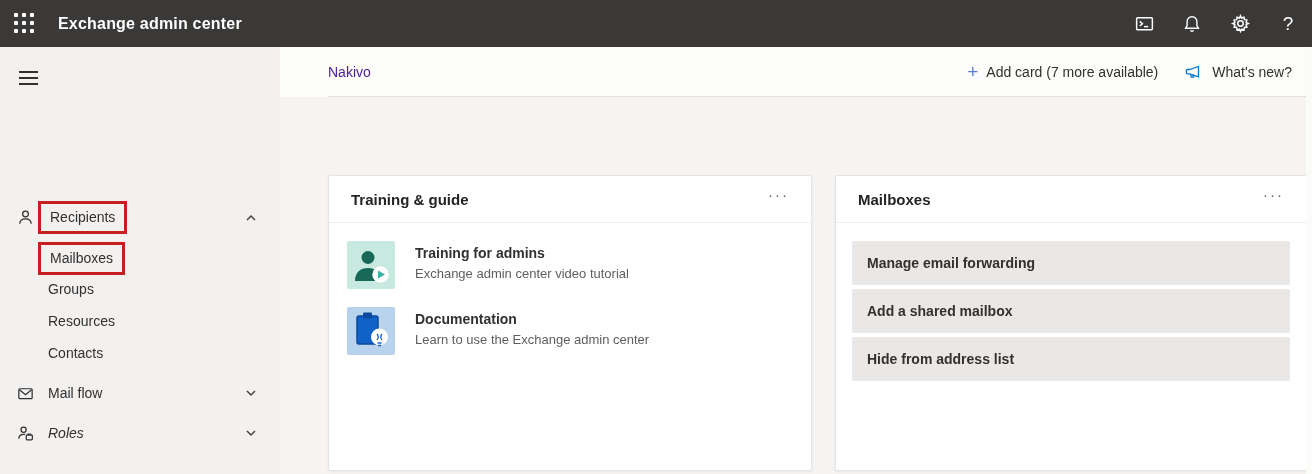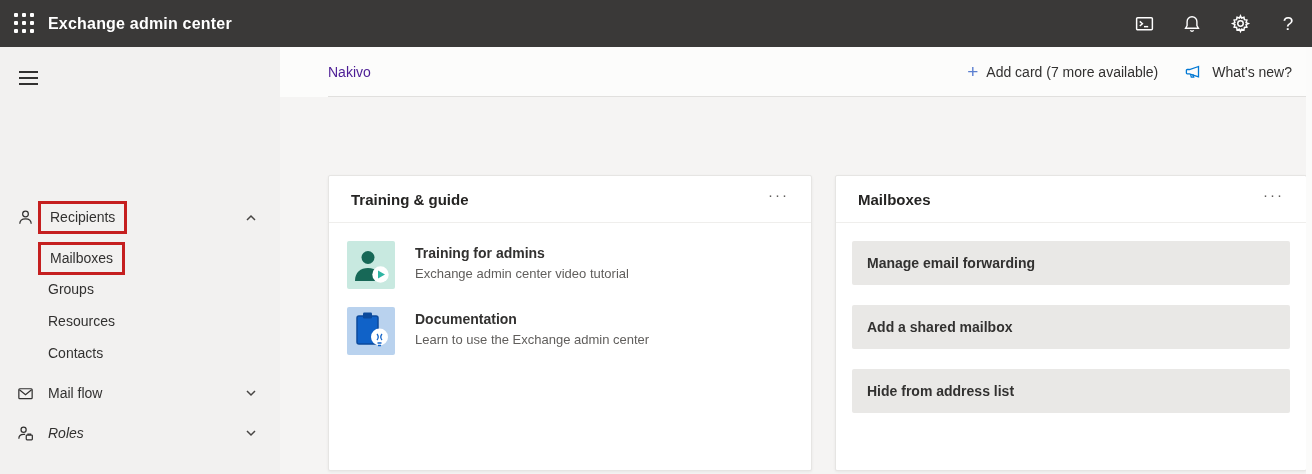--- a/index.html
+++ b/index.html
@@ -7,21 +7,21 @@
   body { font-family:"Liberation Sans", sans-serif; background:#f5f4f3; color:#323130; }
   .screen { position:relative; width:1312px; height:474px; overflow:hidden; }
 
   
   .topbar { position:absolute; left:0; top:0; width:1312px; height:47px;
             background:#3a3938; display:flex; align-items:center; color:#fff; }
   .waffle-btn { width:48px; height:47px; display:flex; align-items:center; justify-content:center;
                 background:transparent; border:none; cursor:pointer; }
   .waffle { display:grid; grid-template-columns:repeat(3,5px); grid-template-rows:repeat(3,5px); gap:3px; }
   .waffle i { width:4px; height:4px; background:#fff; border-radius:1px; }
-  .topbar-title { font-size:16px; font-weight:bold; letter-spacing:.2px; color:#fff; }
+  .topbar-title { font-size:16px; font-weight:bold; letter-spacing:.2px; margin-left:10px; color:#fff; }
   .topbar-right { margin-left:auto; display:flex; }
   .tb-icon-btn { width:48px; height:47px; display:flex; align-items:center; justify-content:center;
                  background:transparent; border:none; cursor:pointer; color:#fff; }
   .tb-icon-btn svg { stroke:#fff; fill:none; stroke-width:1.4; }
   .help-q { font-size:19px; color:#fff; font-weight:400; }
 
   
   .sidebar { position:absolute; left:0; top:47px; width:280px; height:427px; background:#f2f1f0; }
   .hamburger-btn { position:absolute; left:8px; top:13px; width:40px; height:36px; border:none;
                    background:transparent; cursor:pointer; display:flex; align-items:center; justify-content:center; }
@@ -60,21 +60,21 @@
                font-size:15px; letter-spacing:2px; line-height:10px; padding-bottom:8px; }
 
   .tg-item { display:flex; align-items:flex-start; margin:18px 22px 0 18px; cursor:pointer; }
   .tile { width:48px; height:48px; border-radius:2px; position:relative; flex:none; }
   .tile-training { background:#c8e9e0; }
   .tile-doc { background:#b9d2ee; }
   .tg-text { margin-left:20px; padding-top:4px; }
   .tg-title { font-size:14px; font-weight:bold; color:#323130; }
   .tg-sub { font-size:13px; color:#605e5c; margin-top:5px; }
 
-  .mb-actions { padding:18px 16px 0 16px; display:flex; flex-direction:column; gap:20px; }
+  .mb-actions { padding:18px 16px 0 16px; display:flex; flex-direction:column; gap:4px; }
   .mb-btn { height:44px; background:#e9e8e6; border:none; border-radius:2px; text-align:left;
             padding-left:15px; font-size:14px; font-weight:bold; color:#323130; cursor:pointer;
             font-family:"Liberation Sans",sans-serif; }
 
   .scroll-track { position:absolute; right:0; top:47px; width:6px; height:427px; background:#fbfbfa; }
 </style>
 </head>
 <body>
 
 <div class="screen">

